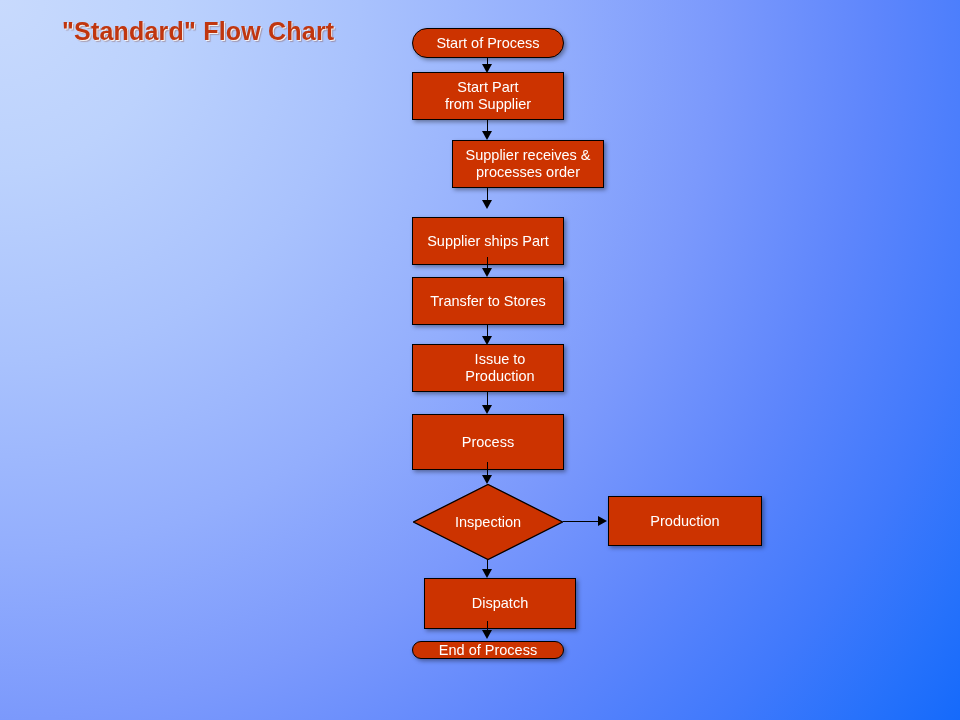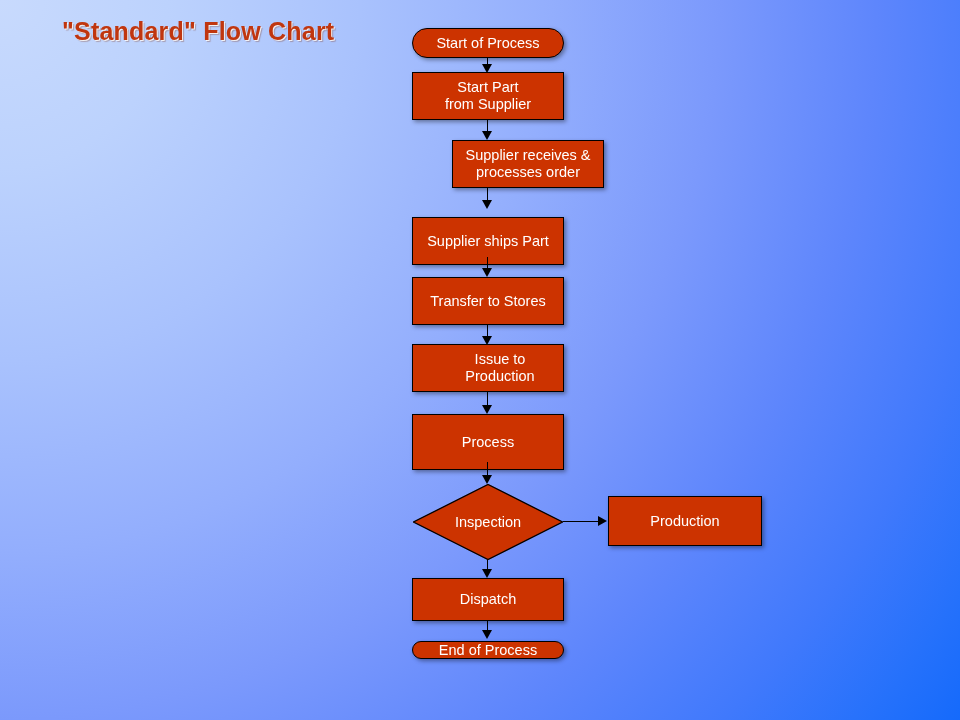--- a/index.html
+++ b/index.html
@@ -161,21 +161,21 @@
     <svg class="diamond-outline" viewBox="0 0 150 76" preserveAspectRatio="none">
       <polygon points="75,0.5 149.5,38 75,75.5 0.5,38" fill="none" stroke="#000000" stroke-width="1.3"></polygon>
     </svg>
     <span class="label">Inspection</span>
   </div>
 
   <div class="node" style="left:608px; top:496px; width:154px; height:50px;">
     <span class="label">Production</span>
   </div>
 
-  <div class="node" style="left:412px; top:578px; width:152px; height:43px;">
+  <div class="node" style="left:424px; top:578px; width:152px; height:51px;">
     <span class="label">Dispatch</span>
   </div>
 
   <div class="node terminator" style="left:412px; top:641px; width:152px; height:18px;">
     <span class="label">End of Process</span>
   </div>
 
   <div class="connector vertical" style="left:487px; top:58px; height:10px;"></div>
   <div class="arrowhead down" style="left:482px; top:64px;"></div>
 

